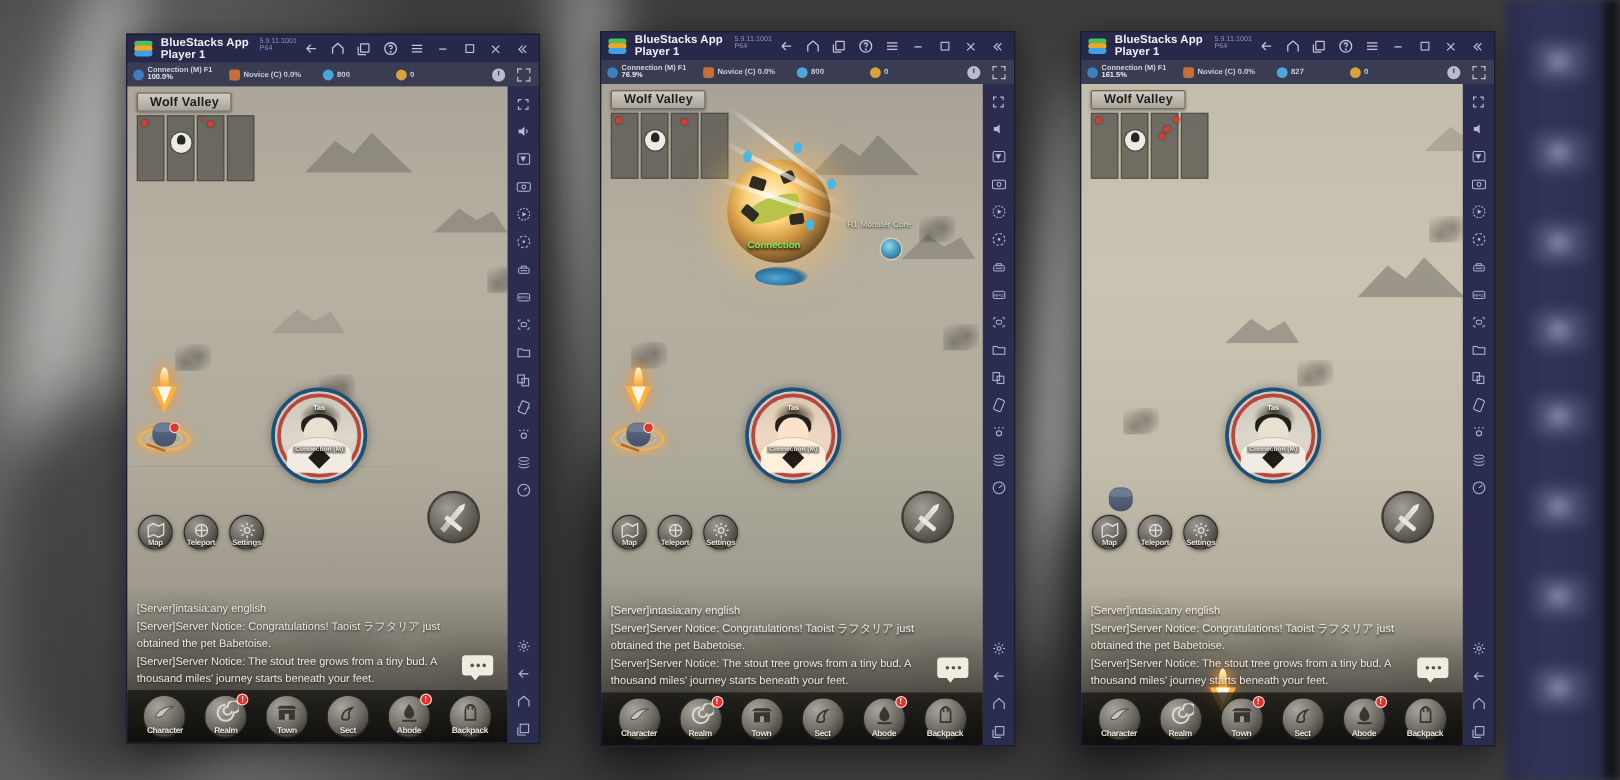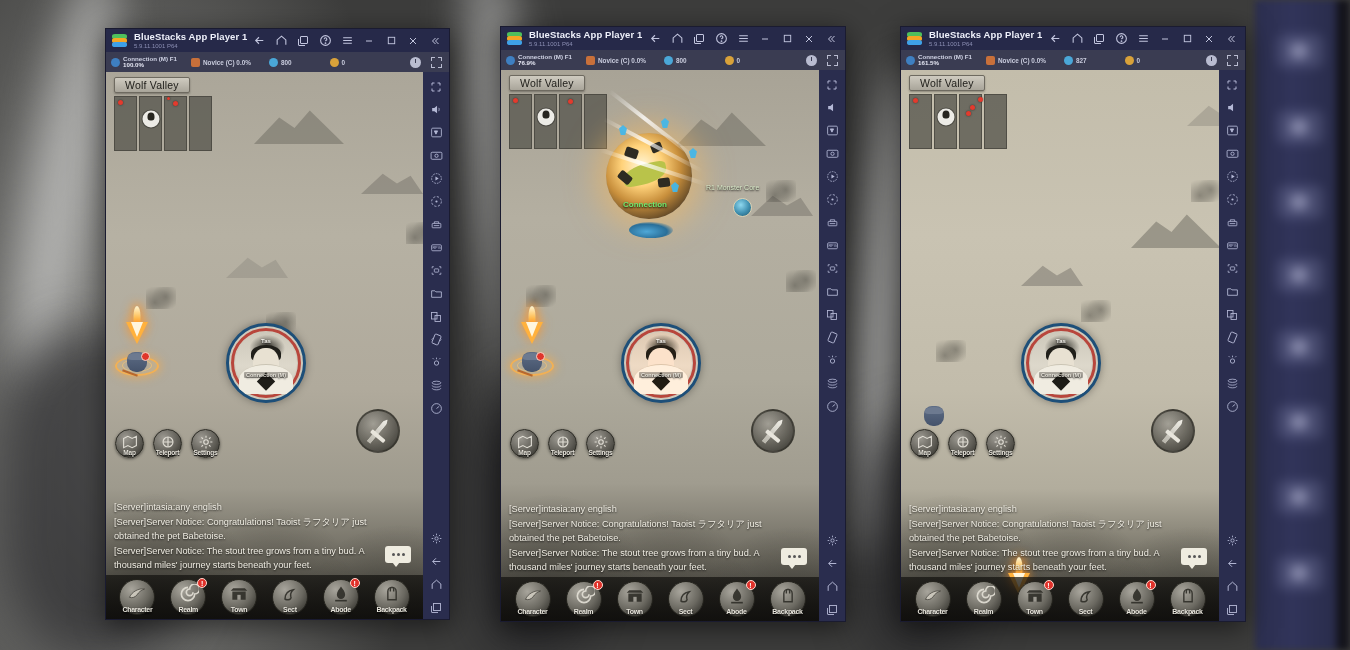--- a/index.html
+++ b/index.html
@@ -60,21 +60,21 @@
     display:flex; align-items:center; padding-left:6px;
     flex: 0 0 23px;
   }
   .bs-logo {
     width:15px;height:14px;position:relative;flex:0 0 15px;margin-right:7px;
   }
   .bs-logo i { position:absolute; left:0; width:15px; height:5px; border-radius:3px/2px; display:block; }
   .bs-logo i:nth-child(1){ top:0;  background:#4fbf5c; }
   .bs-logo i:nth-child(2){ top:4px;background:#f5a524; }
   .bs-logo i:nth-child(3){ top:8px;background:#3ea0e8; }
-  .bs-title-text { display:flex; flex-direction:column; line-height:1; }
+  .bs-title-text { display:flex; line-height:1; }
   .bs-title-name { font-size:9.5px; font-weight:bold; color:#eef0fa; letter-spacing:.1px; }
   .bs-title-ver { font-size:6px; color:#8b8fb4; margin-top:1px; }
   .bs-tb-spacer{ flex:1; }
   .bs-tb-btns { display:flex; align-items:center; gap:0px; padding-right:3px; }
   .tbtn {
     width:22px;height:23px; display:flex;align-items:center;justify-content:center;
     color:#c3c6df; font-size:12px; line-height:1;
   }
   .tbtn svg { display:block; }
 
@@ -136,21 +136,21 @@
       radial-gradient(ellipse 38% 95% at 52% 118%, #413f38 0%, rgba(65,63,56,0) 70%),
       radial-gradient(ellipse 45% 80% at 85% 115%, #35342e 0%, rgba(53,52,46,0) 70%);
     opacity:.85;
   }
 
   
   .zone-label {
     position:absolute; left:8px; top:5px;
     background: linear-gradient(180deg,#cfcbc0,#a9a59a);
     border:1px solid #6e6a60; border-radius:2px;
-    padding:1px 10px; font-size:10.5px; font-weight:normal; color:#1d1c18;
+    padding:1px 10px; font-size:10.5px; font-weight:bold; color:#1d1c18;
     letter-spacing:.2px; box-shadow:0 1px 2px rgba(0,0,0,.3);
   }
   
   .minimap {
     position:absolute; left:8px; top:24px; width:98px; height:55px;
     display:flex; gap:2px;
   }
   .mm-cell { flex:1; background:rgba(92,90,82,.82); border:1px solid rgba(60,58,52,.6); position:relative; }
   .mm-dot { position:absolute; width:5px;height:5px;border-radius:50%;
     background:#e23b2e; box-shadow:0 0 2px rgba(0,0,0,.6); }

